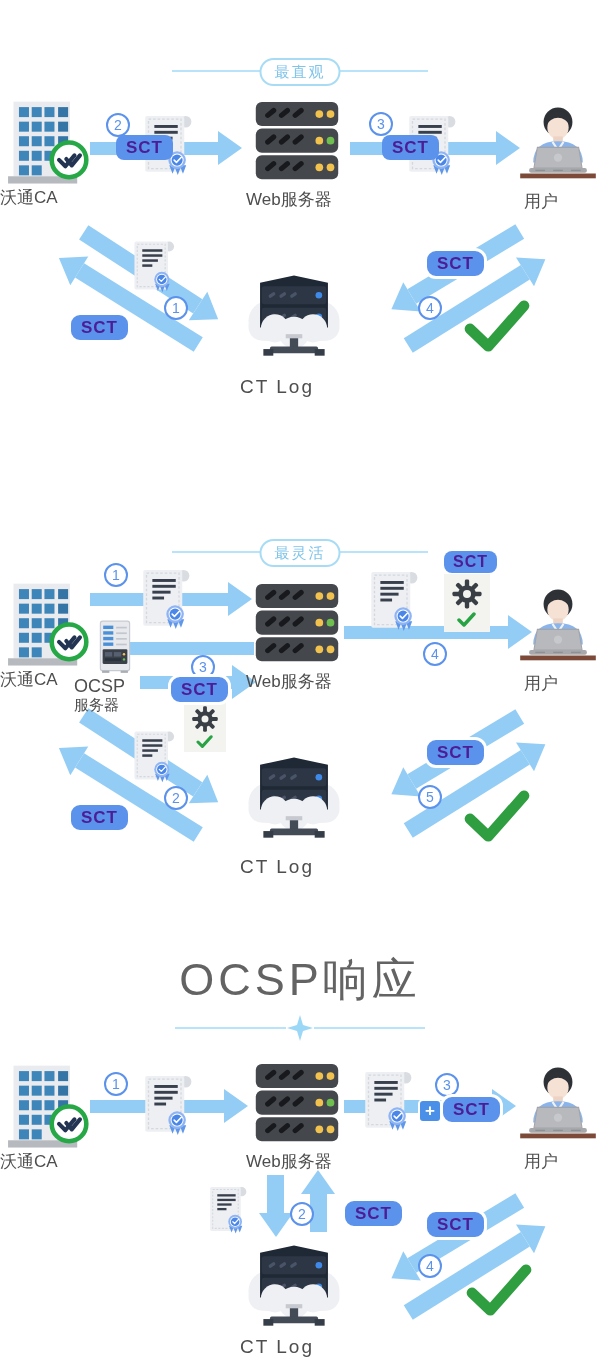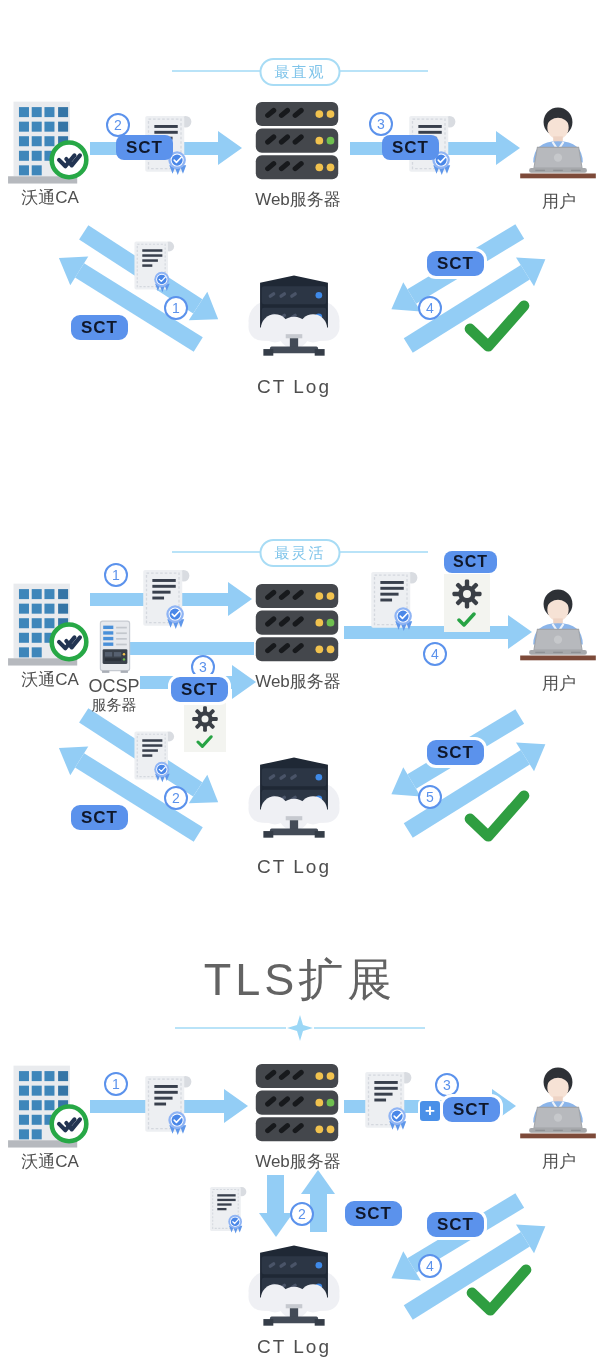--- a/index.html
+++ b/index.html
@@ -8,23 +8,23 @@
   .line{position:absolute;height:2px;background:#b9e3f8;z-index:1}
   .pill{position:absolute;left:50%;transform:translateX(-50%);border:2px solid #a8dcf5;border-radius:15px;background:#fff;color:#7fc4ea;font-size:15px;line-height:22px;text-align:center;padding:1px 13px;letter-spacing:2px;z-index:2}
   .ar{position:absolute;display:flex;align-items:center;height:36px;transform-origin:0 50%;z-index:1}
   .ar .sh{display:block;flex:1;height:13px;background:#93cdf5}
   .ar .hd{display:block;width:0;height:0;border-top:17px solid transparent;border-bottom:17px solid transparent;border-left:24px solid #93cdf5}
   .ar.thick .sh{height:17px}
   .ar.rev{flex-direction:row-reverse}
   .ar.rev .hd{border-left:none;border-right:24px solid #93cdf5}
   .ar.over{z-index:2}
   .num{position:absolute;width:20px;height:20px;border-radius:50%;border:2px solid #5b92ec;background:#fff;color:#5b92ec;font-size:14px;line-height:20px;text-align:center;z-index:6}
-  .sct{position:absolute;background:#5b92ec;color:#0f172a;font-weight:bold;font-size:17px;line-height:1;padding:4px 10px;border-radius:8px;letter-spacing:1px;z-index:6}
+  .sct{position:absolute;background:#5b92ec;color:#4c1d95;font-weight:bold;font-size:17px;line-height:1;padding:4px 10px;border-radius:8px;letter-spacing:1px;z-index:6}
   .sct.b{border:3px solid #fff;border-radius:12px}
-  .lbl{position:absolute;color:#4e4e4e;font-size:17px;text-align:center;z-index:4}
+  .lbl{position:absolute;color:#4e4e4e;font-size:17px;text-align:left;z-index:4}
   .ico{position:absolute;z-index:3}
   .gearcard{position:absolute;background:#f3f4f0;display:flex;flex-direction:column;align-items:center;justify-content:center;gap:2px;z-index:4}
   .plus{position:absolute;width:20px;height:20px;background:#4a90e8;border:2px solid #fff;border-radius:5px;color:#fff;font-weight:bold;font-size:17px;line-height:19px;text-align:center;z-index:7}
   svg{display:block}
 </style>
 </head>
 <body>
 
 <svg width="0" height="0" style="position:absolute">
   <defs>
@@ -365,21 +365,21 @@
   <div class="ar thick" style="left:408px;top:812px;width:162px;transform:rotate(-32deg)">
       <i class="sh"></i>
       <i class="hd"></i>
     </div>
   <div class="ico" style="left:462px;top:788px;z-index:5">
       <svg width="70" height="56">
         <use href="#sym-bigcheck"></use>
       </svg>
     </div>
 
-  <div class="h1" style="top:954px">TLS扩展</div>
+  <div class="h1" style="top:954px">OCSP响应</div>
   <div class="line" style="left:175px;top:1027px;width:250px"></div>
   <div class="ico" style="left:286px;top:1014px;z-index:2">
       <svg width="28" height="28">
         <use href="#sym-star"></use>
       </svg>
     </div>
 
   <div class="ar" style="left:90px;top:1088px;width:158px">
       <i class="sh"></i>
       <i class="hd"></i>

